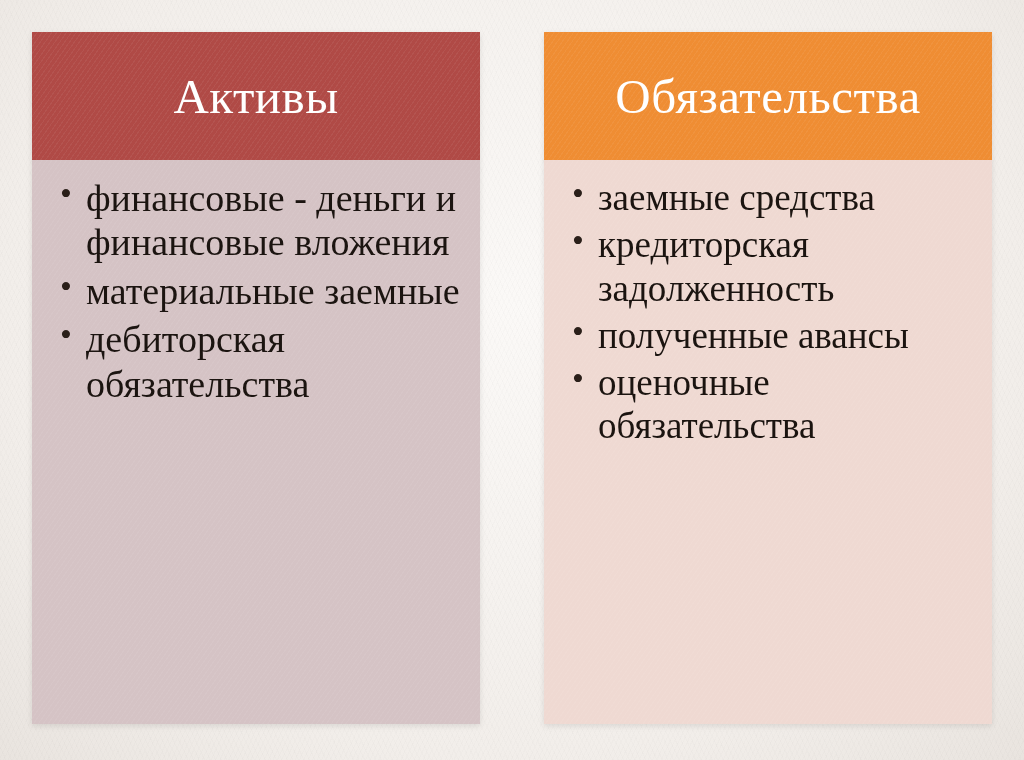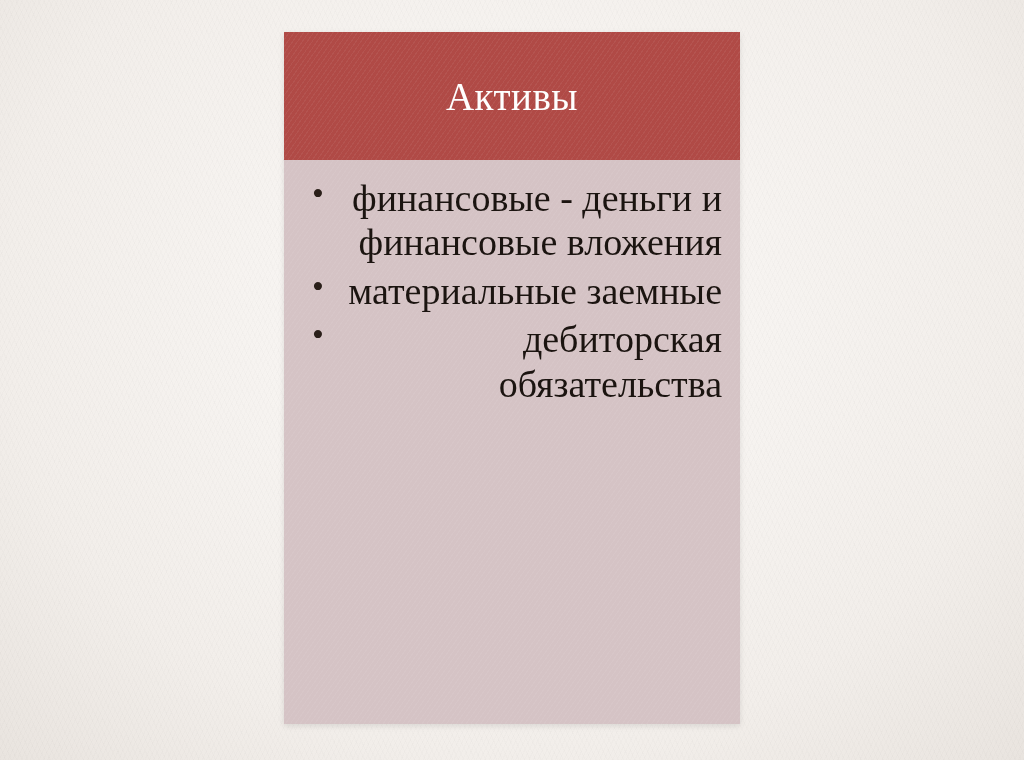--- a/index.html
+++ b/index.html
@@ -38,36 +38,36 @@
     display: flex;
     flex-direction: column;
     box-shadow: 0 2px 6px rgba(0,0,0,0.10);
   }
   .col-header {
     height: 128px;
     display: flex;
     align-items: center;
     justify-content: center;
     color: #ffffff;
-    font-size: 39px;
+    font-size: 49px;
     letter-spacing: 0.5px;
     background-image:
       repeating-linear-gradient(125deg, rgba(255,255,255,0.055) 0px, rgba(255,255,255,0.055) 1px, rgba(0,0,0,0) 1px, rgba(0,0,0,0) 4px);
     box-sizing: border-box;
   }
   .col-header.assets   { background-color: #b04a46; }
   .col-header.liab     { background-color: #ef8d33; }
   .col-body {
     flex: 1;
     box-sizing: border-box;
     padding: 16px 18px 18px 18px;
     background-image:
       repeating-linear-gradient(125deg, rgba(255,255,255,0.05) 0px, rgba(255,255,255,0.05) 1px, rgba(0,0,0,0) 1px, rgba(0,0,0,0) 4px);
   }
-  .col-body.assets { background-color: #d5c3c5; text-align: right; }
+  .col-body.assets { background-color: #d5c3c5; }
   .col-body.liab   { background-color: #efd9d2; }
   ul.bullets {
     list-style: none;
     margin: 0;
     padding: 0;
     color: #1b1410;
   }
   ul.bullets li {
     position: relative;
     padding-left: 36px;
@@ -99,14 +99,27 @@
     </div>
     <div class="col-body assets">
       <ul class="bullets">
         <li>финансовые - деньги и финансовые вложения</li>
         <li>материальные заемные</li>
         <li>дебиторская обязательства</li>
       </ul>
     </div>
   </div>
 
+  <div class="column liab">
+    <div class="col-header liab">
+      <span>Обязательства</span>
+    </div>
+    <div class="col-body liab">
+      <ul class="bullets">
+        <li>заемные средства</li>
+        <li>кредиторская задолженность</li>
+        <li>полученные авансы</li>
+        <li>оценочные обязательства</li>
+      </ul>
+    </div>
+  </div>
 
 </div>
 
 </body></html>

